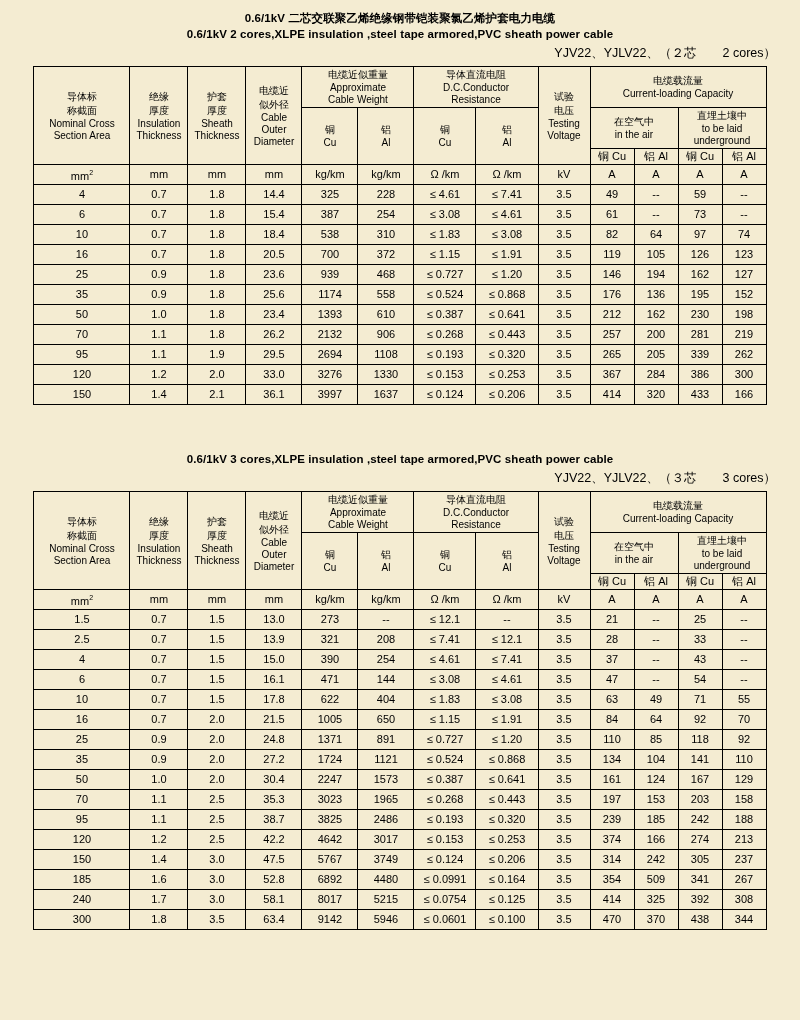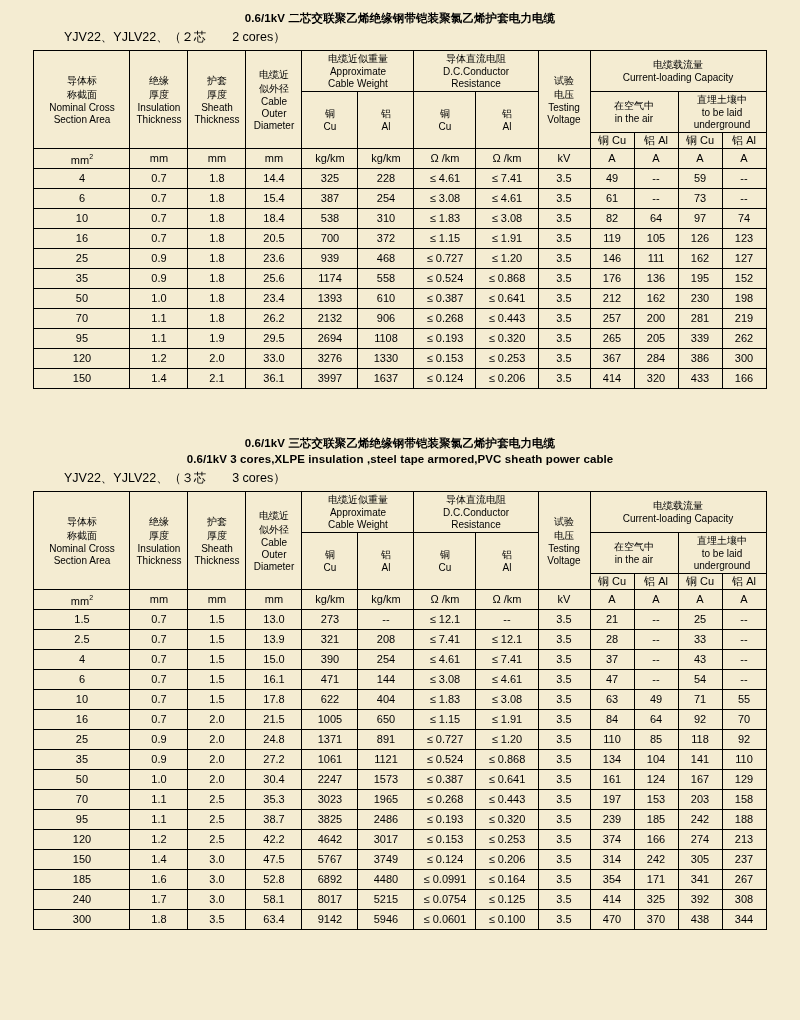--- a/index.html
+++ b/index.html
@@ -39,20 +39,21 @@
   }
   .title-en {
     font-size: 11.5px;
   }
   .subtitle-row {
     font-size: 12.5px;
     line-height: 18px;
     margin-top: 2px;
     margin-bottom: 4px;
     padding-left: 40px;
+    text-align: right;
   }
   .subtitle-row .part2 {
     display: inline-block;
     margin-left: 26px;
   }
   table.spec {
     border-collapse: collapse;
     width: 732px;
     margin: 0 auto;
     table-layout: fixed;
@@ -92,20 +93,21 @@
     vertical-align: super;
   }
 </style>
 </head>
 <body>
 
 <div class="page">
 
   <div class="block">
     <div class="title-line title-cn">0.6/1kV 二芯交联聚乙烯绝缘钢带铠装聚氯乙烯护套电力电缆</div>
+    <div class="title-line title-en">0.6/1kV 2 cores,XLPE insulation ,steel tape armored,PVC sheath power cable</div>
     <div class="subtitle-row">
       <span>YJV22、YJLV22、（２芯</span><span class="part2">2 cores）</span>
     </div>
 
     <table class="spec">
       <colgroup>
         <col style="width:96px">
           <col style="width:58px">
           <col style="width:58px">
           <col style="width:56px">
@@ -279,21 +281,21 @@
             <td>25</td>
             <td>0.9</td>
             <td>1.8</td>
             <td>23.6</td>
             <td>939</td>
             <td>468</td>
             <td>≤ 0.727</td>
             <td>≤ 1.20</td>
             <td>3.5</td>
             <td>146</td>
-            <td>111</td>
+            <td>194</td>
             <td>162</td>
             <td>127</td>
           </tr>
         <tr class="data-row">
             <td>35</td>
             <td>0.9</td>
             <td>1.8</td>
             <td>25.6</td>
             <td>1174</td>
             <td>558</td>
@@ -378,21 +380,20 @@
             <td>414</td>
             <td>320</td>
             <td>433</td>
             <td>166</td>
           </tr>
       </tbody>
     </table>
   </div>
 
   <div class="block block2">
-    <div class="title-line title-cn">0.6/1kV 三芯交联聚乙烯绝缘钢带铠装聚氯乙烯护套电力电缆</div>
     <div class="title-line title-en">0.6/1kV 3 cores,XLPE insulation ,steel tape armored,PVC sheath power cable</div>
     <div class="subtitle-row">
       <span>YJV22、YJLV22、（３芯</span><span class="part2">3 cores）</span>
     </div>
 
     <table class="spec">
       <colgroup>
         <col style="width:96px">
           <col style="width:58px">
           <col style="width:58px">
@@ -606,21 +607,21 @@
             <td>110</td>
             <td>85</td>
             <td>118</td>
             <td>92</td>
           </tr>
         <tr class="data-row">
             <td>35</td>
             <td>0.9</td>
             <td>2.0</td>
             <td>27.2</td>
-            <td>1061</td>
+            <td>1724</td>
             <td>1121</td>
             <td>≤ 0.524</td>
             <td>≤ 0.868</td>
             <td>3.5</td>
             <td>134</td>
             <td>104</td>
             <td>141</td>
             <td>110</td>
           </tr>
         <tr class="data-row">
@@ -702,21 +703,21 @@
             <td>185</td>
             <td>1.6</td>
             <td>3.0</td>
             <td>52.8</td>
             <td>6892</td>
             <td>4480</td>
             <td>≤ 0.0991</td>
             <td>≤ 0.164</td>
             <td>3.5</td>
             <td>354</td>
-            <td>171</td>
+            <td>509</td>
             <td>341</td>
             <td>267</td>
           </tr>
         <tr class="data-row">
             <td>240</td>
             <td>1.7</td>
             <td>3.0</td>
             <td>58.1</td>
             <td>8017</td>
             <td>5215</td>

